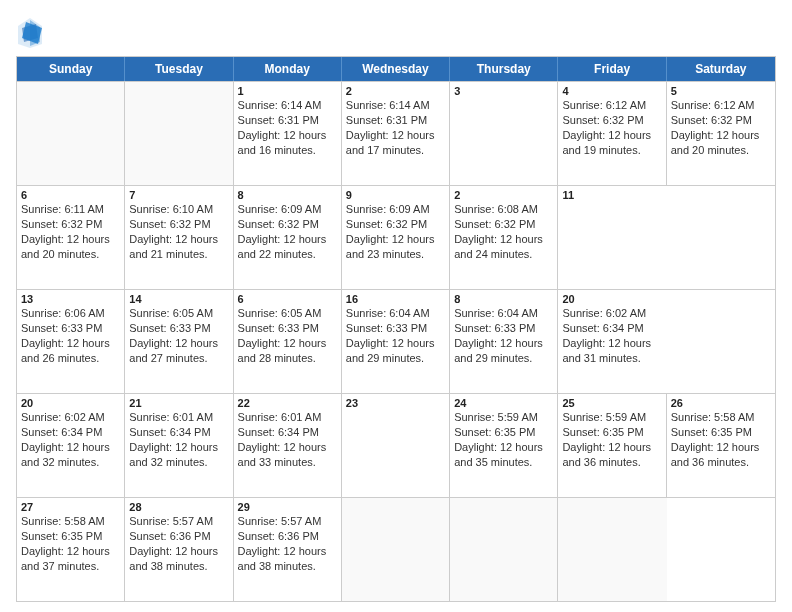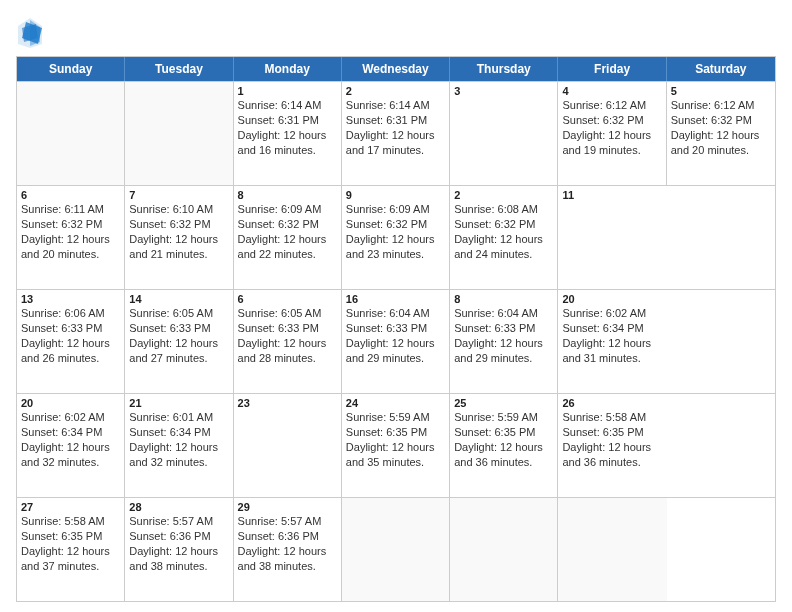--- a/index.html
+++ b/index.html
@@ -253,20 +253,26 @@
 Sunset: 6:34 PM
 Daylight: 12 hours and 32 minutes.</div>
           </div>
           <div class="cal-cell">
             <span class="cal-day-num">21</span>
             <div class="cal-info">Sunrise: 6:01 AM
 Sunset: 6:34 PM
 Daylight: 12 hours and 32 minutes.</div>
           </div>
           <div class="cal-cell">
+            <span class="cal-day-num">22</span>
+            <div class="cal-info">Sunrise: 6:01 AM
+Sunset: 6:34 PM
+Daylight: 12 hours and 33 minutes.</div>
+          </div>
+          <div class="cal-cell">
             <span class="cal-day-num">23</span>
           </div>
           <div class="cal-cell">
             <span class="cal-day-num">24</span>
             <div class="cal-info">Sunrise: 5:59 AM
 Sunset: 6:35 PM
 Daylight: 12 hours and 35 minutes.</div>
           </div>
           <div class="cal-cell">
             <span class="cal-day-num">25</span>

